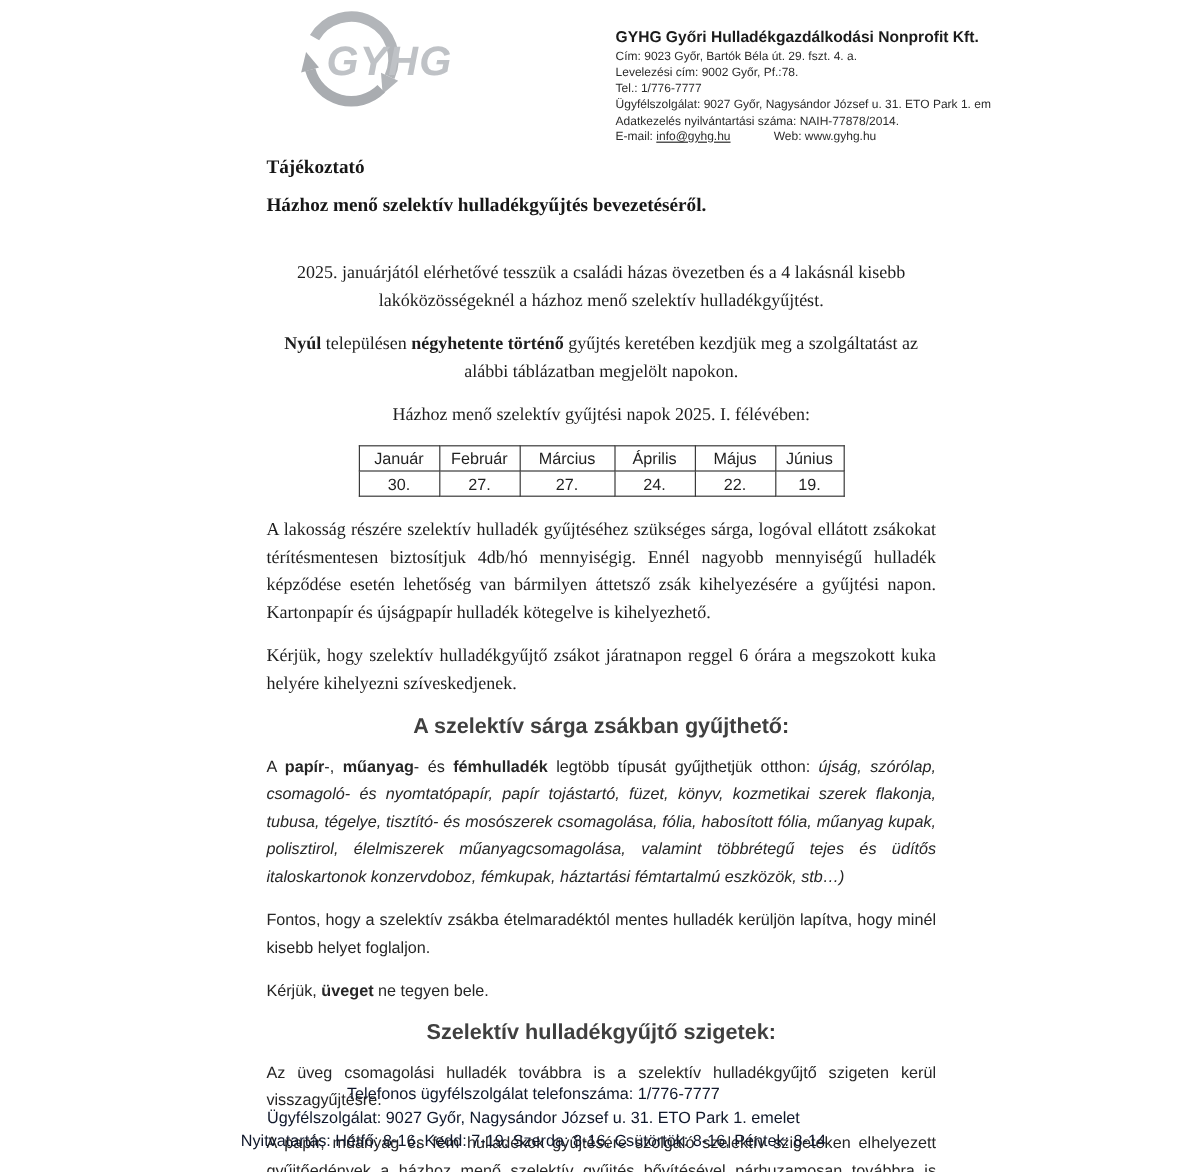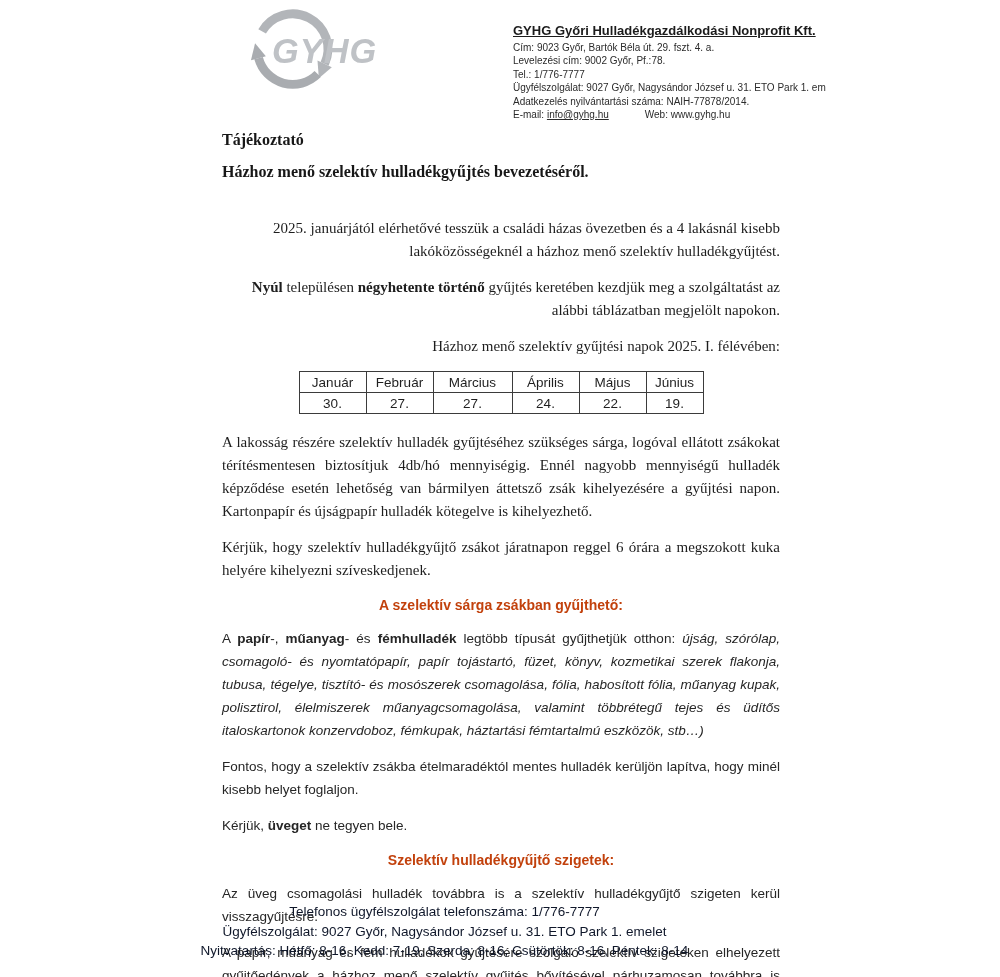--- a/index.html
+++ b/index.html
@@ -3,39 +3,39 @@
 <meta charset="utf-8">
 <style>
   html,body{margin:0;padding:0;}
   body{
     width:1000px;height:977px;background:#ffffff;position:relative;
     font-family:"Liberation Sans",sans-serif;color:#222;overflow:hidden;
   }
   
   .logo{position:absolute;left:248px;top:0;width:158px;height:98px;}
   .company{position:absolute;left:513px;top:23px;width:345px;}
-  .company-name{font-size:13px;font-weight:bold;color:#1b1b1b;margin:0 0 3px 0;text-decoration:underline;}
+  .company-name{font-size:13px;font-weight:bold;color:#1b1b1b;margin:0 0 3px 0;}
   .company-line{font-size:10px;line-height:13.4px;color:#2b2b2b;}
   .email-link{text-decoration:underline;color:#2b2b2b;cursor:pointer;}
   .web-span{margin-left:36px;}
   
   .doc{position:absolute;left:222px;top:131px;width:558px;}
   .serif{font-family:"Liberation Serif",serif;font-size:15px;color:#1d1d1d;}
   .title,.subtitle{
     font-family:"Liberation Serif",serif;font-size:16px;font-weight:bold;
     text-align:left;color:#171717;margin:0 0 14px 0;
   }
   .subtitle{margin-bottom:36px;}
   .doc p{margin:0 0 13px 0;line-height:23px;}
-  .center{text-align:right;}
+  .center{text-align:center;}
   .justify{text-align:justify;}
   .sans{font-family:"Liberation Sans",sans-serif;font-size:13.5px;color:#262626;line-height:22.5px;}
   .h-sans{
-    font-family:"Liberation Sans",sans-serif;font-size:14px;font-weight:bold;
-    text-align:center;color:#c2410c;margin:2px 0 12px 0;line-height:20px;
+    font-family:"Liberation Sans",sans-serif;font-size:18px;font-weight:bold;
+    text-align:center;color:#404040;margin:2px 0 12px 0;line-height:20px;
   }
   .caption{margin:0 0 7px 0;}
   .b{font-weight:bold;}
   .i{font-style:italic;}
   .gap-lg{margin-bottom:30px !important;}
   
   table.sched{border-collapse:collapse;margin:0 auto 17px auto;
     font-family:"Liberation Sans",sans-serif;font-size:13.5px;color:#1f1f1f;}
   table.sched th,table.sched td{
     border:1.4px solid #3b3b3b;text-align:center;font-weight:normal;

